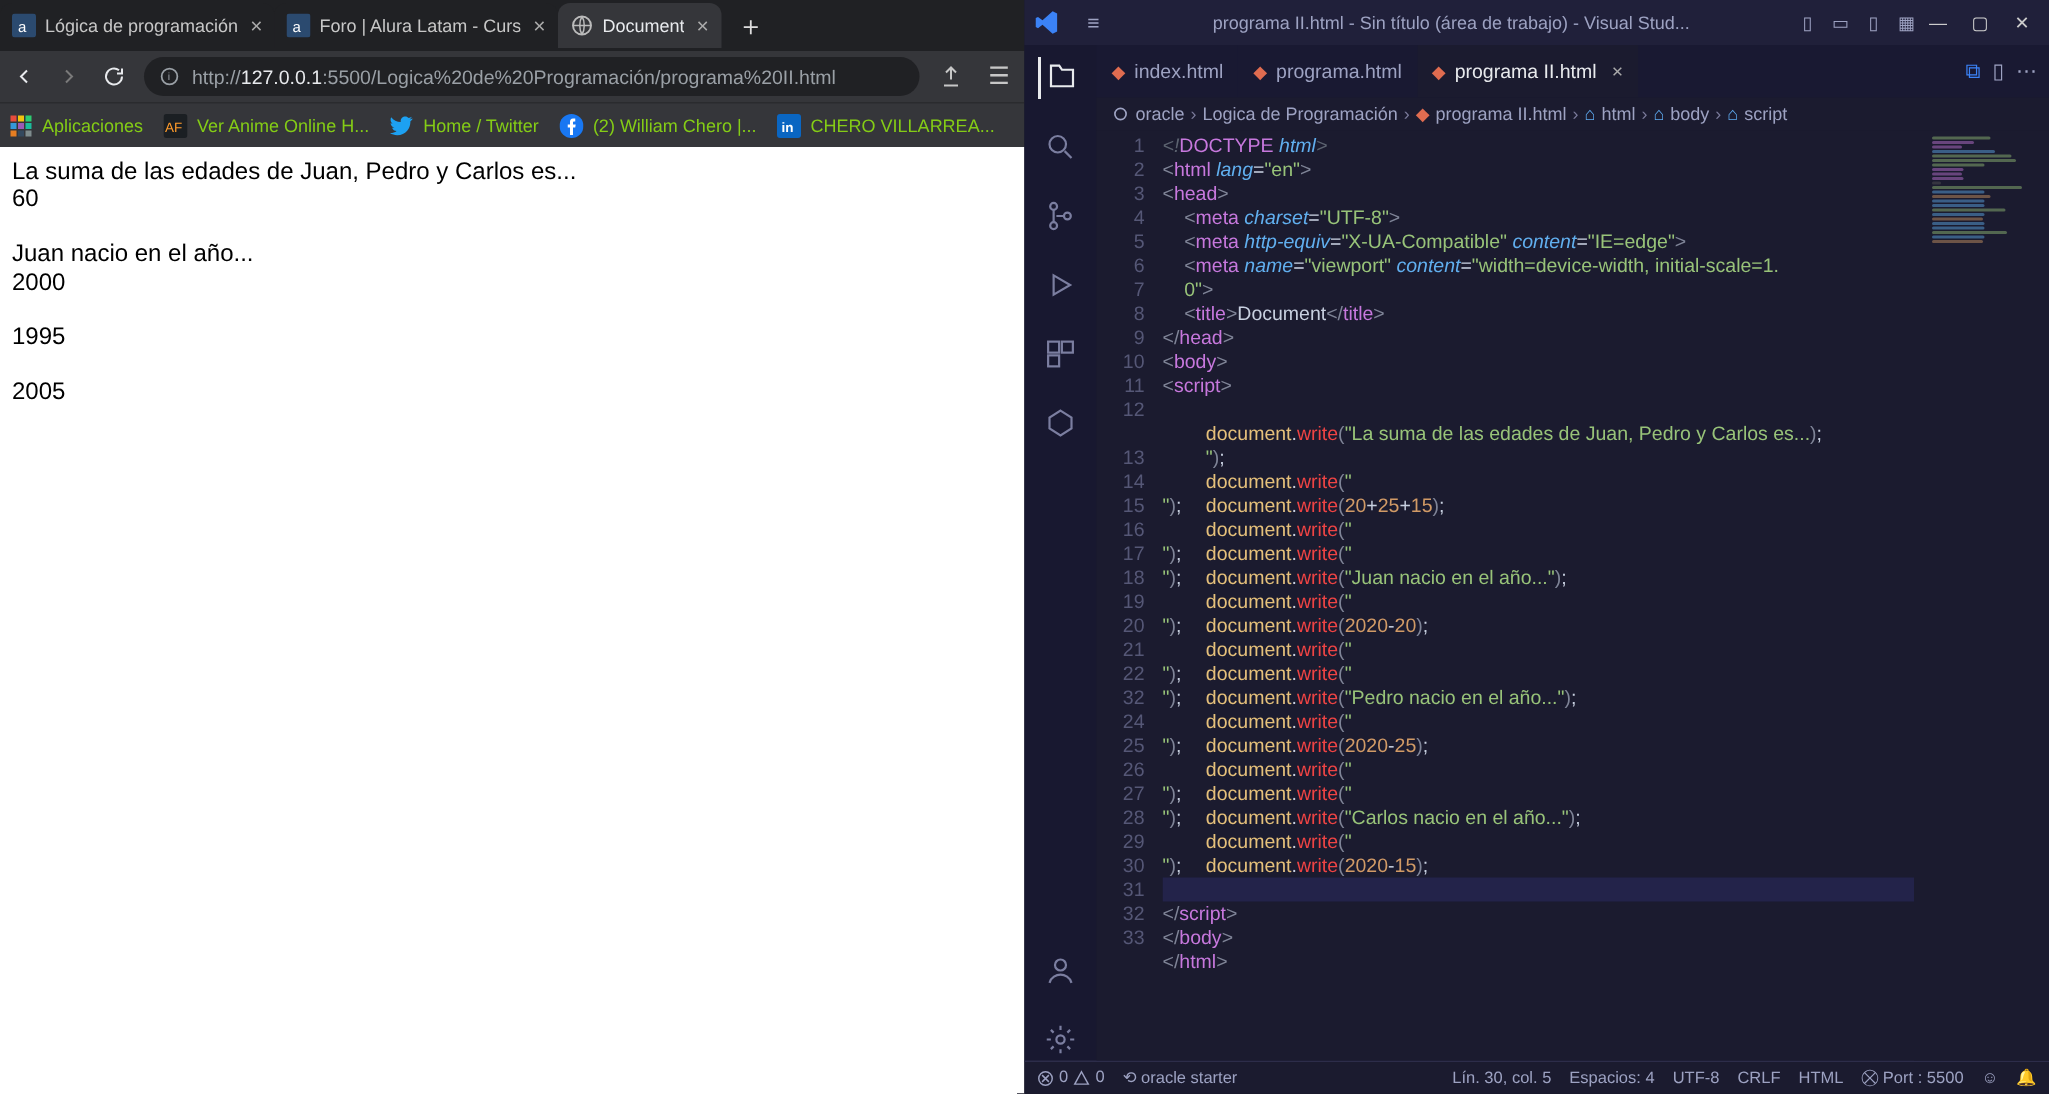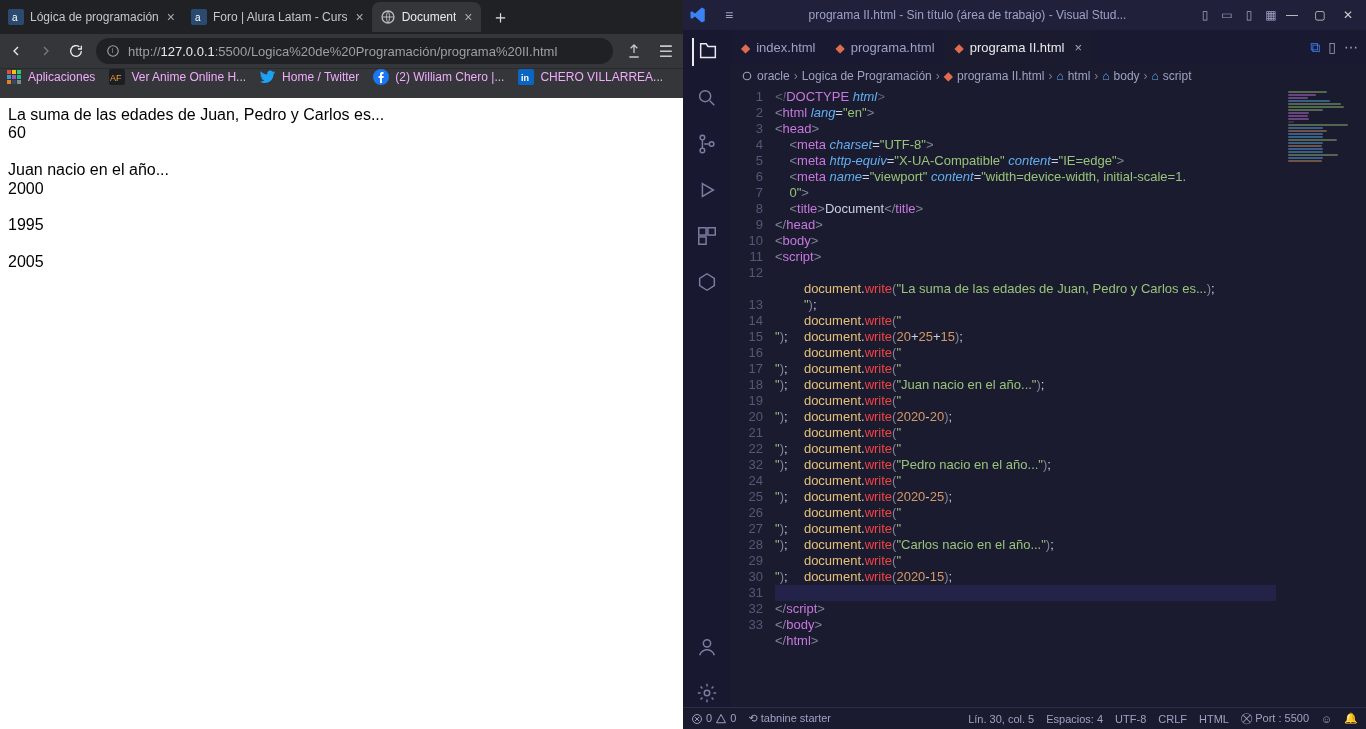--- a/index.html
+++ b/index.html
@@ -14,21 +14,21 @@
 .tab.active{background:#35363a;color:#e8eaed;}
 .tab.inactive{background:#202124;}
 .addtab{width:28px;height:28px;display:flex;align-items:center;justify-content:center;color:#ddd;font-size:18px;margin-left:6px;}
 .addr-row{height:34px;background:#35363a;display:flex;align-items:center;padding:0 6px;gap:10px;}
 .nav-ico{width:20px;height:20px;display:flex;align-items:center;justify-content:center;color:#9aa0a6;}
 .nav-ico svg{width:16px;height:16px;}
 .url-pill{flex:1;height:26px;background:#202124;border-radius:20px;display:flex;align-items:center;padding:0 10px;font-size:13px;color:#9aa0a6;}
 .url-pill .ip{color:#e8eaed;}
 .url-pill svg{width:14px;height:14px;margin-right:8px;}
 .right-ico{width:22px;display:flex;justify-content:center;color:#c7c7c7;}
-.bm-row{height:30px;background:#35363a;display:flex;align-items:flex-start;padding:0 6px;gap:14px;font-size:12px;color:#f0abfc;border-top:1px solid #2a2b2e;}
+.bm-row{height:30px;background:#35363a;display:flex;align-items:center;padding:0 6px;gap:14px;font-size:12px;color:#84cc16;border-top:1px solid #2a2b2e;}
 .bm{display:flex;align-items:center;gap:6px;}
 .bm svg{width:16px;height:16px;}
 .page{flex:1;background:#fff;color:#000;font-family:"Times New Roman",serif;font-size:16px;padding:8px;}
 .page p{line-height:1.15;}
 
 .vscode{width:683px;height:729px;display:flex;flex-direction:column;background:#1b1b2f;}
 .tb{height:30px;background:#20203a;display:flex;align-items:center;font-size:12px;color:#9da2c2;}
 .tb .vlogo{width:30px;display:flex;justify-content:center;}
 .tb .menuico{width:24px;display:flex;justify-content:center;font-size:14px;margin-left:4px;}
 .tb .title{flex:1;text-align:center;}
@@ -383,21 +383,21 @@
     </div>
   </div>
 
   <div class="status">
     <span><svg viewBox="0 0 16 16">
           <circle cx="8" cy="8" r="6" fill="none" stroke="#9da2c2" stroke-width="1.3"></circle>
           <path d="M5 5l6 6M11 5l-6 6" stroke="#9da2c2" stroke-width="1.3"></path>
         </svg> <span>0</span> <svg viewBox="0 0 16 16">
           <path d="M8 2l6 11H2z" fill="none" stroke="#9da2c2" stroke-width="1.3"></path>
         </svg> <span>0</span></span>
-    <span>⟲ <span>tabnine starter</span></span>
+    <span>⟲ <span>oracle starter</span></span>
     <span class="push-r">Lín. 30, col. 5</span>
     <span>Espacios: 4</span>
     <span>UTF-8</span>
     <span>CRLF</span>
     <span>HTML</span>
     <span>⛒ <span>Port : 5500</span></span>
     <span>☺</span>
     <span>🔔</span>
   </div>
 </div>

